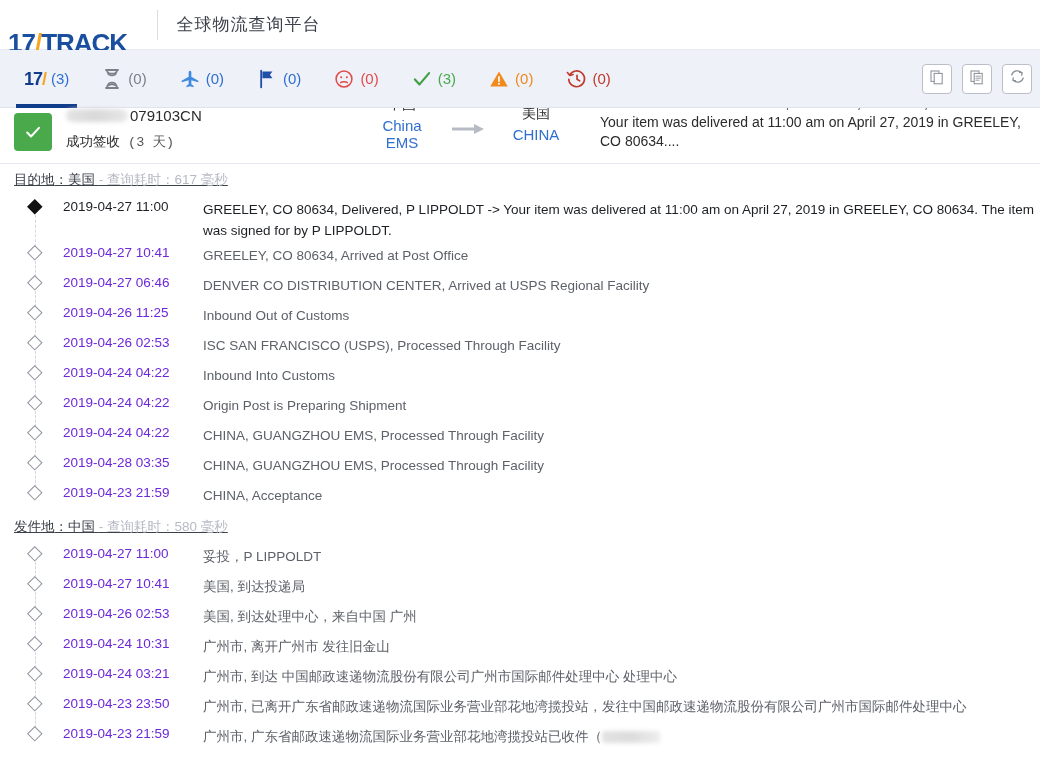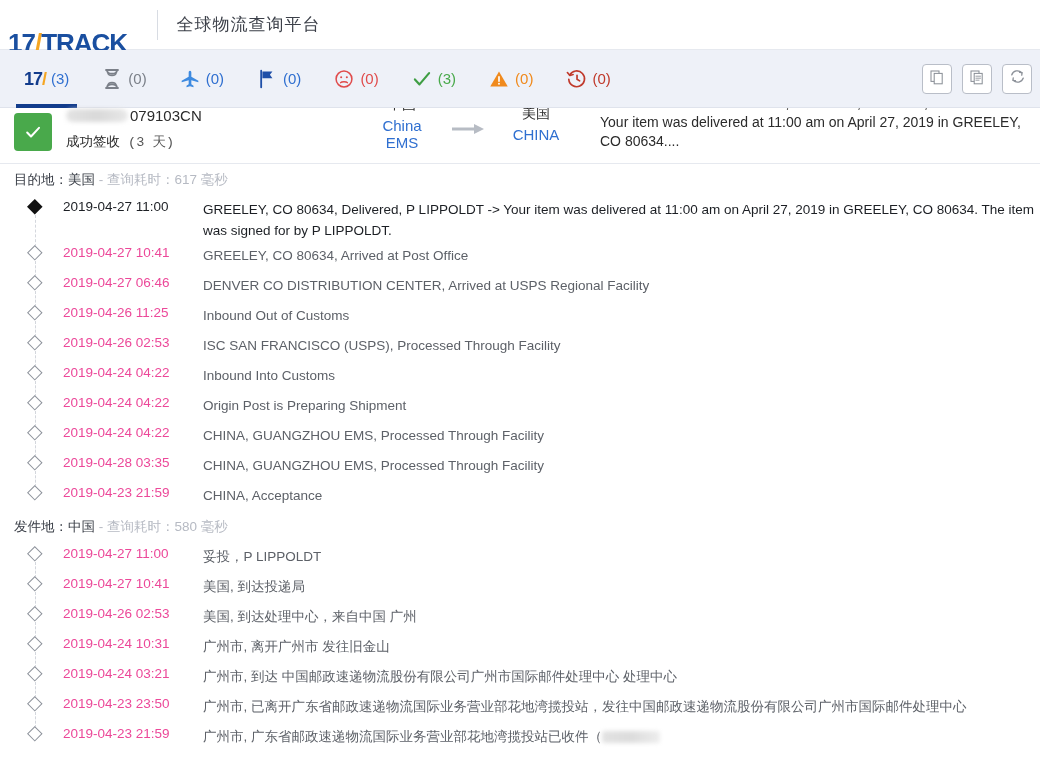--- a/index.html
+++ b/index.html
@@ -151,20 +151,21 @@
     line-height: 19px;
     flex: 1;
     padding-top: 1px;
   }
 
   
   .section-head {
     padding: 7px 16px 6px 14px;
     font-size: 13.5px;
     color: #3c4049;
+    text-decoration: underline;
   }
   .section-head .muted { color: #b6bac3; }
 
   .timeline { padding: 0 0 0 0; }
   .ev {
     display: flex;
     align-items: flex-start;
     position: relative;
     min-height: 30px;
     padding-left: 26px;
@@ -183,21 +184,21 @@
     left: 35px; top: 20px; bottom: -6px;
     width: 1px;
     border-left: 1px dashed #d4d7dd;
   }
   .ev:last-child .line { display: none; }
   .ev .time {
     width: 140px;
     flex: none;
     margin-left: 37px;
     font-size: 13.5px;
-    color: #ec4899;
+    color: #6d28d9;
     padding-top: 4px;
     white-space: nowrap;
   }
   .ev .desc {
     font-size: 13.5px;
     color: #5d6168;
     padding-top: 4px;
     line-height: 21px;
     white-space: nowrap;
   }

